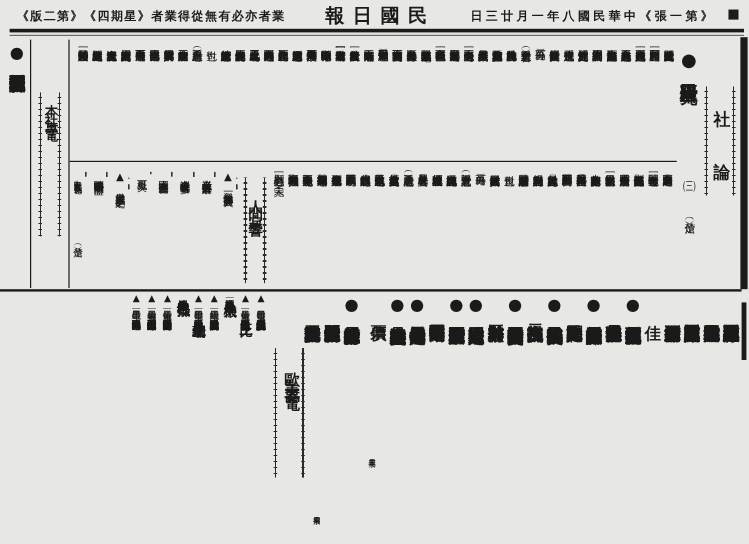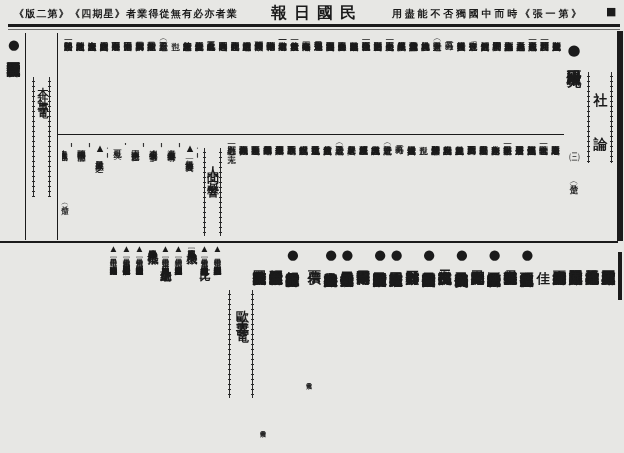--- a/index.html
+++ b/index.html
@@ -76,21 +76,21 @@
 
   .foreign { left: 2px; top: 244px; width: 222px; height: 209px; font-size: 7.6px; line-height: 9.2px; overflow: hidden; }
   .foreign p { margin: 0; }
   .foreign .head { font-size: 11px; font-weight: bold; line-height: 13px; }
 </style>
 </head>
 <body>
 
 <div class="abs rtl mast-left">業者亦必有無從得業者《星期四》《第二版》</div>
 <div class="abs rtl mast-title">民國日報</div>
-<div class="abs rtl mast-right">《第一張》時而中國獨否不能盡用</div>
+<div class="abs rtl mast-right">《第一張》中華民國八年一月廿三日</div>
 <div class="abs corner-mark">■</div>
 <div class="abs ink mast-rule"></div>
 <div class="abs ink mast-rule2"></div>
 
 <div class="abs ink edge-bar1"></div>
 <div class="abs ink edge-bar2"></div>
 
 <div class="abs v left-headline">●歐洲來電和平會議代表我國可望</div>
 <div class="abs ink vr" style="left:25px;top:33px;height:207px;"></div>
 <div class="abs orn" style="left:32px;top:77px;height:120px;"></div>

